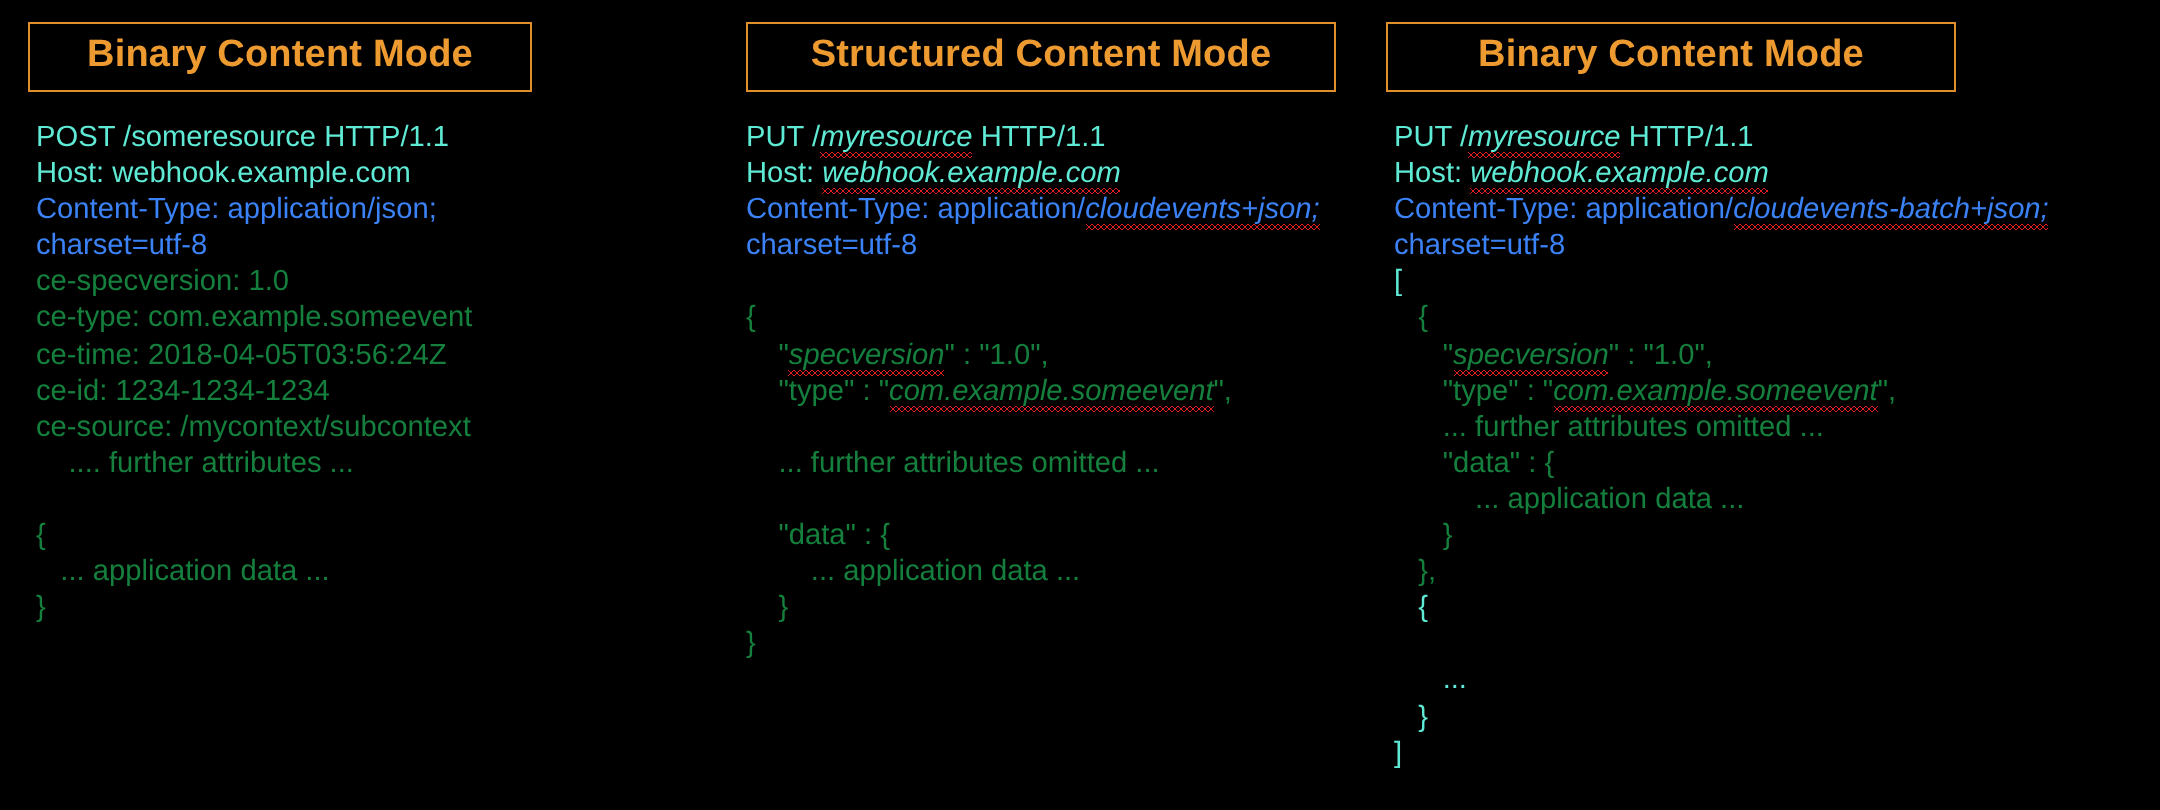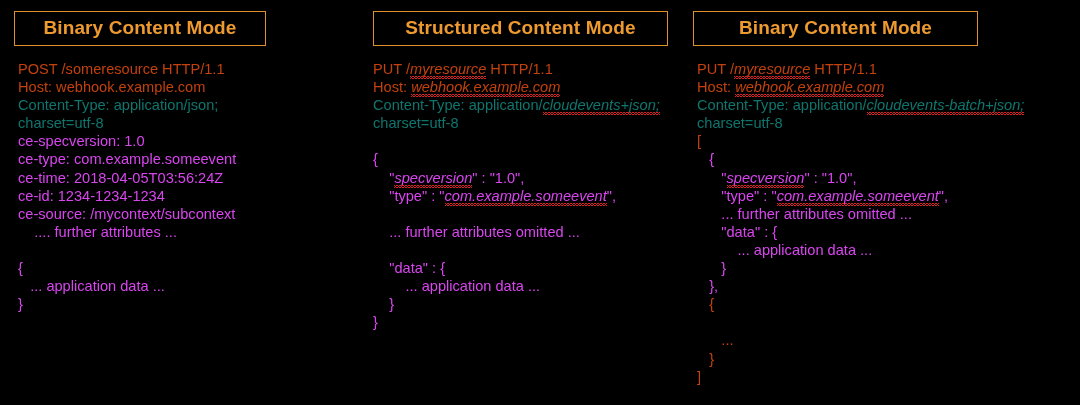--- a/index.html
+++ b/index.html
@@ -72,23 +72,23 @@
   .col-3 .code-block { left: 8px; }
 
   .line {
     display: block;
     height: 18.1px;
     white-space: pre;
   }
   .line.blank { color: transparent; }
 
   
-  .c-white  { color: #c2410c; }
-  .c-green  { color: #0f766e; }
-  .c-orange { color: #d946ef; }
+  .c-white  { color: #5eead4; }
+  .c-green  { color: #3b82f6; }
+  .c-orange { color: #15803d; }
 
   
   .sp {
     position: relative;
     display: inline-block;
     font-style: italic;
   }
   .sp::after {
     content: "";
     position: absolute;

